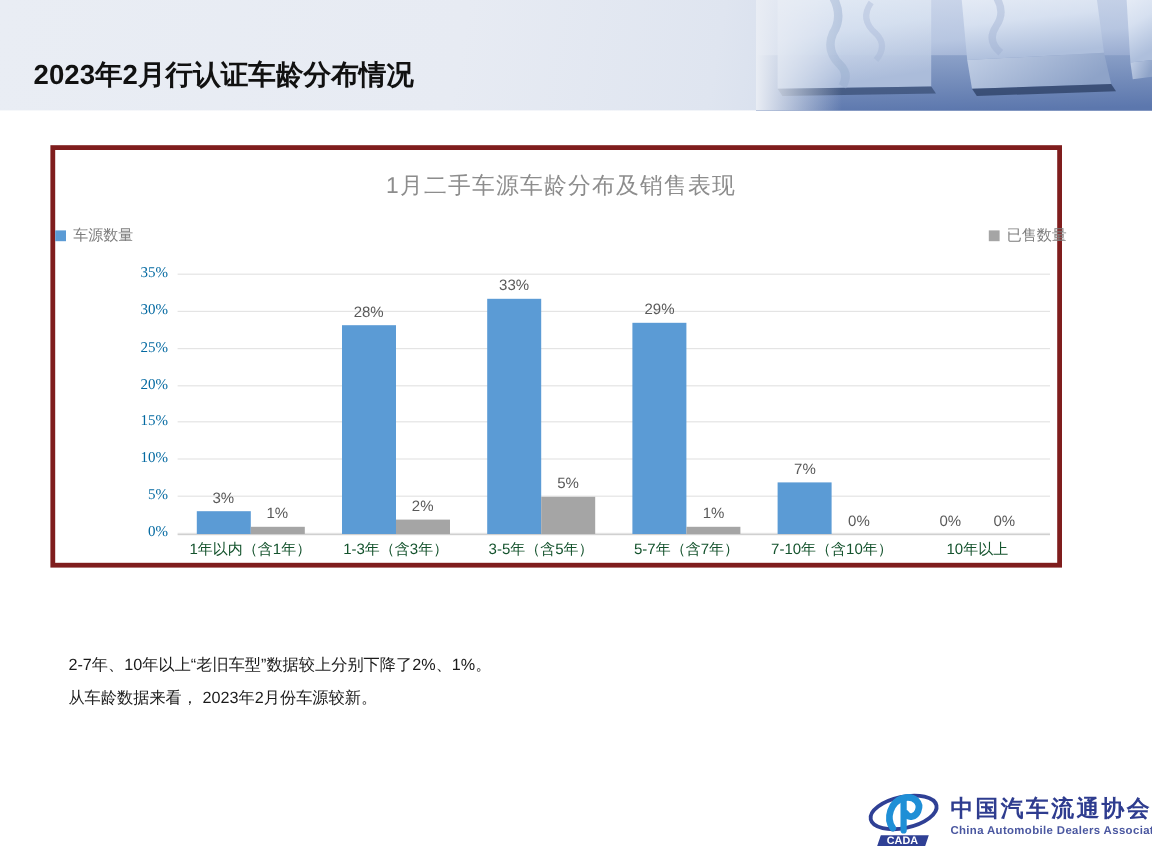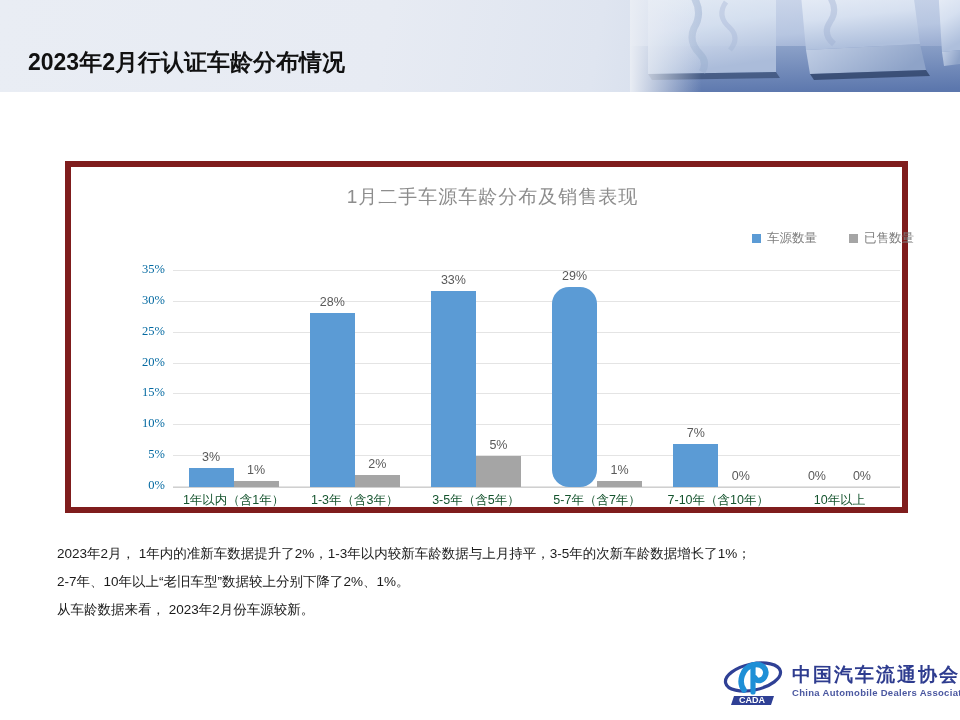--- a/index.html
+++ b/index.html
@@ -26,31 +26,31 @@
     font-size:23px; font-weight:bold; color:#111111;
     letter-spacing:0px; white-space:nowrap;
   }
   #header-rule{
     position:absolute; left:0; top:94px; width:960px; height:1px;
     background:#c8cfdd;
   }
 
   
   #chart-card{
-    position:absolute; left:65px; top:121px; width:843px; height:352px;
-    background:#ffffff; border:6px solid #7f1d1d;margin-top:40px;
+    position:absolute; left:42px; top:121px; width:843px; height:352px;
+    background:#ffffff; border:4px solid #7f1d1d;
   }
   #chart-title{
     position:absolute; left:0; top:17px; width:843px;
     text-align:center; font-size:19px; color:#8d8d8d;
     letter-spacing:1px;
   }
   #chart-legend{
     position:absolute; left:0; top:63px; width:843px;
-    display:flex; justify-content:flex-end; align-items:center; gap:32px;
+    display:flex; justify-content:space-between; align-items:center; gap:32px;
   }
   .legend-entry{ display:flex; align-items:center; gap:6px; }
   .legend-swatch{ width:9px; height:9px; display:block; }
   .legend-text{ font-size:12.5px; color:#7d7d7d; }
 
   
   #plot{
     position:absolute; left:46px; top:103px; width:783px; height:217px;
   }
   .gridline{
@@ -228,21 +228,21 @@
       </div>
       <div class="group">
         <div class="bar primary" style="height: 196px; background: rgb(91, 155, 213);">
           <span class="bar-label">33%</span>
         </div>
         <div class="bar secondary" style="height: 31px; background: rgb(165, 165, 165);">
           <span class="bar-label">5%</span>
         </div>
       </div>
       <div class="group">
-        <div class="bar primary" style="height: 200px; background: rgb(91, 155, 213); border-radius: 17px;">
+        <div class="bar primary" style="height: 176px; background: rgb(91, 155, 213);">
           <span class="bar-label">29%</span>
         </div>
         <div class="bar secondary" style="height: 6.2px; background: rgb(165, 165, 165);">
           <span class="bar-label">1%</span>
         </div>
       </div>
       <div class="group">
         <div class="bar primary" style="height: 43.4px; background: rgb(91, 155, 213);">
           <span class="bar-label">7%</span>
         </div>
@@ -269,21 +269,20 @@
     <div class="xcell">1-3年（含3年）</div>
     <div class="xcell">3-5年（含5年）</div>
     <div class="xcell">5-7年（含7年）</div>
     <div class="xcell">7-10年（含10年）</div>
     <div class="xcell">10年以上</div>
   </div>
 
 </div>
 
 <div id="commentary">
-  <div class="note-line">2023年2月， 1年内的准新车数据提升了2%，1-3年以内较新车龄数据与上月持平，3-5年的次新车龄数据增长了1%；</div>
   <div class="note-line">2-7年、10年以上“老旧车型”数据较上分别下降了2%、1%。</div>
   <div class="note-line">从车龄数据来看， 2023年2月份车源较新。</div>
 </div>
 
 <div id="logo">
   <div id="logo-emblem">
     <svg width="62" height="50" viewBox="0 0 62 50" xmlns="http://www.w3.org/2000/svg">
       <ellipse cx="31" cy="21" rx="28" ry="13" fill="none" stroke="#2f4095" stroke-width="3.2" transform="rotate(-12 31 21)"></ellipse>
       <path d="M22 34 C16 26 20 12 31 9 C40 7 46 13 43 20 C41 25 35 26 33 22" fill="none" stroke="#1f8fd6" stroke-width="5.6" stroke-linecap="round"></path>
       <path d="M31 9 L31 36" stroke="#1f8fd6" stroke-width="5.2" stroke-linecap="round"></path>

